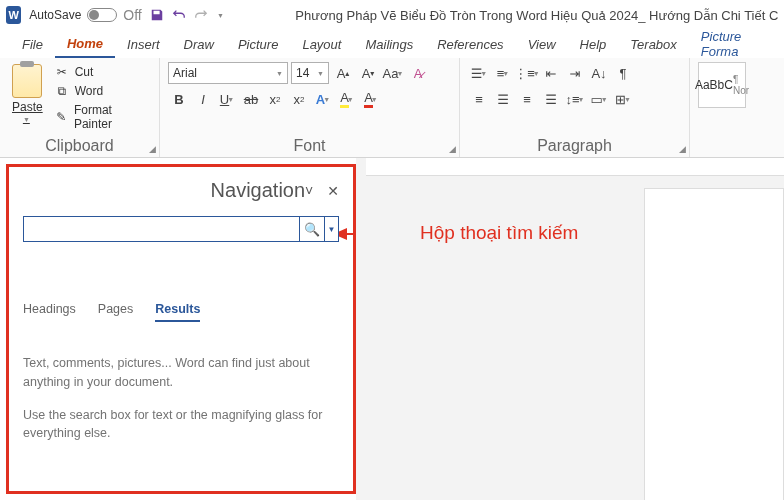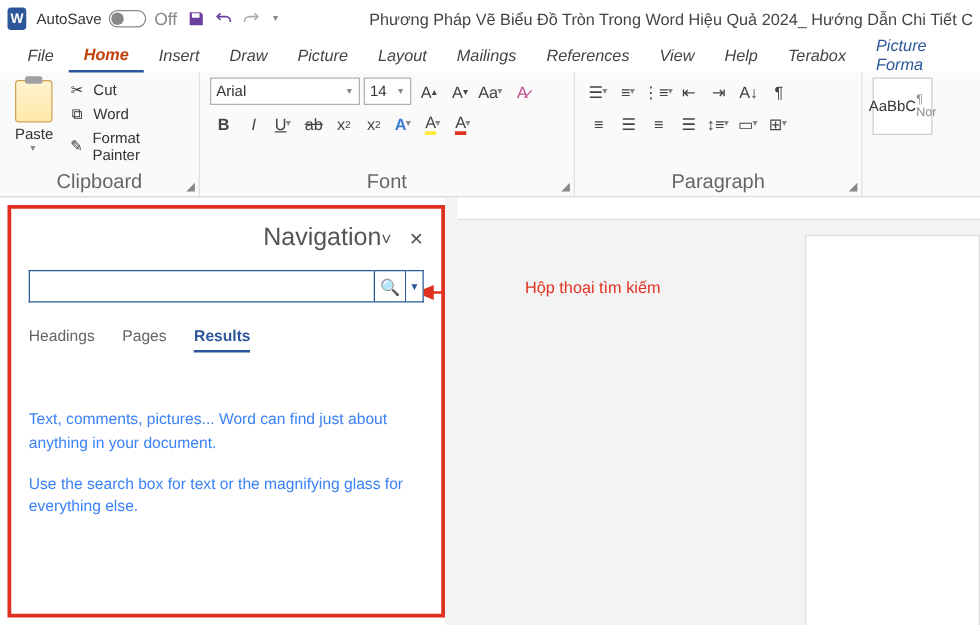--- a/index.html
+++ b/index.html
@@ -17,21 +17,21 @@
 .menubar .mitem { padding: 5px 12px; cursor: pointer; color: #444; }
 .menubar .mitem.active { color: #c2410c; font-weight: 600; border-bottom: 2px solid #2b579a; }
 .menubar .mitem.pic { color: #2b579a; }
 
 .ribbon { height: 100px; border-bottom: 1px solid #d4d4d4; display: flex; background: #fafafa; }
 .rgroup { border-right: 1px solid #e0e0e0; padding: 4px 8px 2px 8px; display: flex; flex-direction: column; justify-content: space-between; position: relative; }
 .rgroup-label { text-align: center; font-size: 16px; color: #666; padding-top: 2px; }
 .rgroup-body { display: flex; gap: 6px; flex: 1; }
 .rgroup .dl { position: absolute; right: 3px; bottom: 3px; font-size: 9px; color: #888; }
 
-.paste-col { display: flex; flex-direction: column; align-items: center; gap: 2px; padding: 2px 4px; }
+.paste-col { display: flex; flex-direction: column; align-items: center; gap: 2px; padding: 2px 4px; text-decoration: underline; }
 .paste-icon { width: 30px; height: 34px; border: 1px solid #d0a050; background: linear-gradient(#fff3d0,#ffe9a8); border-radius: 3px; position: relative; }
 .paste-icon::before { content: ""; position: absolute; top: -4px; left: 7px; width: 14px; height: 6px; background: #a0a0a0; border-radius: 2px; }
 .clip-col { display: flex; flex-direction: column; gap: 3px; font-size: 12px; padding-top: 2px; }
 .clip-row { display: flex; align-items: center; gap: 6px; cursor: pointer; padding: 1px 2px; }
 .small-ic { width: 14px; height: 14px; display: inline-flex; align-items: center; justify-content: center; }
 
 .font-top { display: flex; align-items: center; gap: 3px; }
 .font-sel { height: 22px; border: 1px solid #b0b0b0; background: #fff; font-size: 12px; padding: 0 4px; display: flex; align-items: center; justify-content: space-between; gap: 6px; }
 .font-sel.name { width: 120px; }
 .font-sel.size { width: 38px; }
@@ -48,31 +48,31 @@
 .workspace { position: absolute; top: 158px; left: 0; right: 0; bottom: 0; display: flex; }
 .nav-pane { width: 350px; border: 3px solid #e03020; margin: 6px 0 6px 6px; background: #fff; padding: 12px 14px; position: relative; }
 .nav-title-row { display: flex; align-items: center; justify-content: flex-end; }
 .nav-title { font-size: 20px; color: #555; font-weight: 400; }
 .nav-ctrls { display: flex; gap: 14px; font-size: 14px; color: #555; }
 .search-wrap { margin-top: 14px; display: flex; align-items: stretch; height: 26px; }
 .search-in { flex: 1; border: 1px solid #2b579a; border-right: none; padding: 0 6px; font-size: 12px; outline: none; }
 .search-btn { width: 26px; border: 1px solid #2b579a; display: flex; align-items: center; justify-content: center; background: #fff; color: #2b579a; font-size: 13px; }
 .search-dd { width: 14px; border: 1px solid #2b579a; border-left: none; display: flex; align-items: center; justify-content: center; background: #fff; color: #2b579a; font-size: 8px; }
 .nav-tabs { display: flex; gap: 22px; margin-top: 20px; font-size: 12.5px; }
-.nav-tab { color: #666; padding-bottom: 4px; cursor: pointer; }
+.nav-tab { color: #666; padding-bottom: 4px; cursor: pointer; margin-top: 40px; }
 .nav-tab.active { color: #2b579a; font-weight: 600; border-bottom: 2px solid #2b579a; }
-.nav-body { margin-top: 44px; font-size: 12.5px; color: #3b82f6; line-height: 1.5; }
+.nav-body { margin-top: 32px; font-size: 12.5px; color: #737373; line-height: 1.5; }
 .nav-body p { margin-bottom: 14px; }
 
 .doc-area { flex: 1; position: relative; background: #f3f3f3; }
 .ruler { height: 18px; background: #fff; border-bottom: 1px solid #ddd; margin-left: 10px; }
 .page { position: absolute; top: 30px; right: 0; width: 140px; height: 400px; background: #fff; border: 1px solid #ddd; }
 
 .arrow-svg { position: absolute; top: 52px; left: 330px; pointer-events: none; }
-.annot { position: absolute; top: 222px; left: 420px; color: #e03020; font-size: 13px; }
+.annot { position: absolute; top: 222px; left: 420px; color: #e03020; font-size: 19px; }
 </style>
 </head>
 <body>
 
 <div class="titlebar">
   <div class="word-logo">W</div>
   <div class="autosave">
     <span>AutoSave</span>
     <span class="toggle"></span>
     <span style="font-size:14px;color:#888">Off</span>

